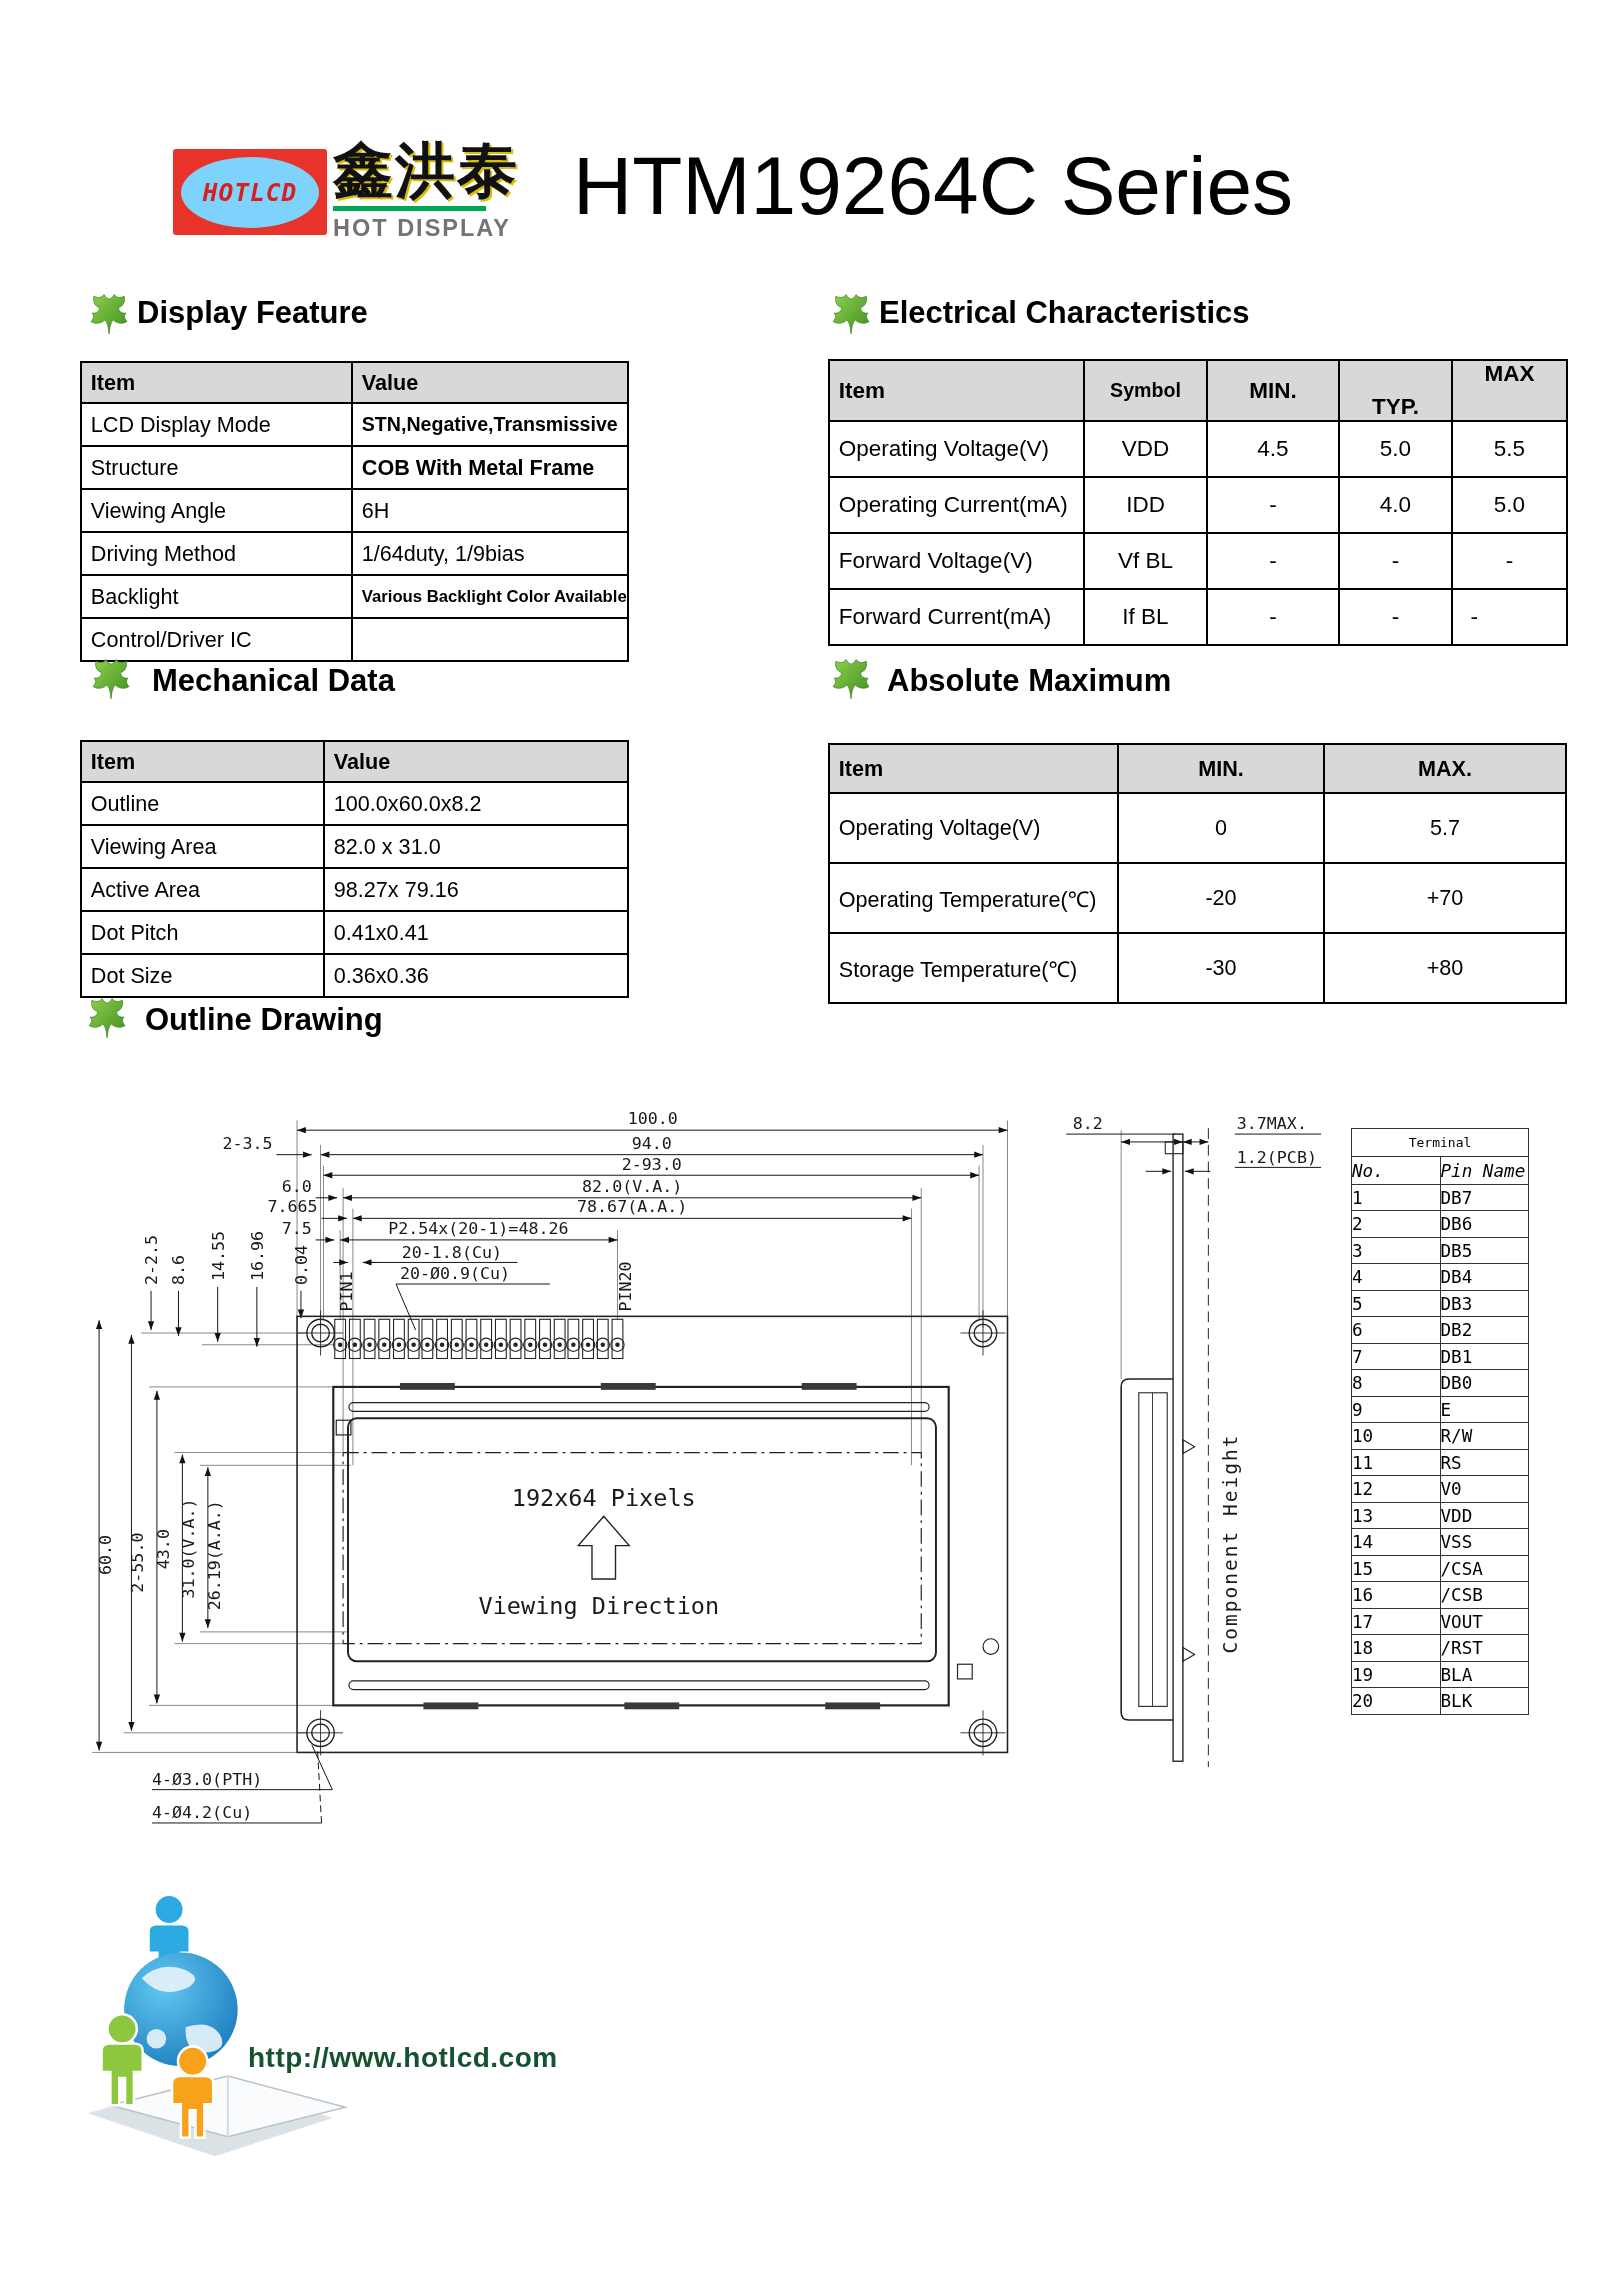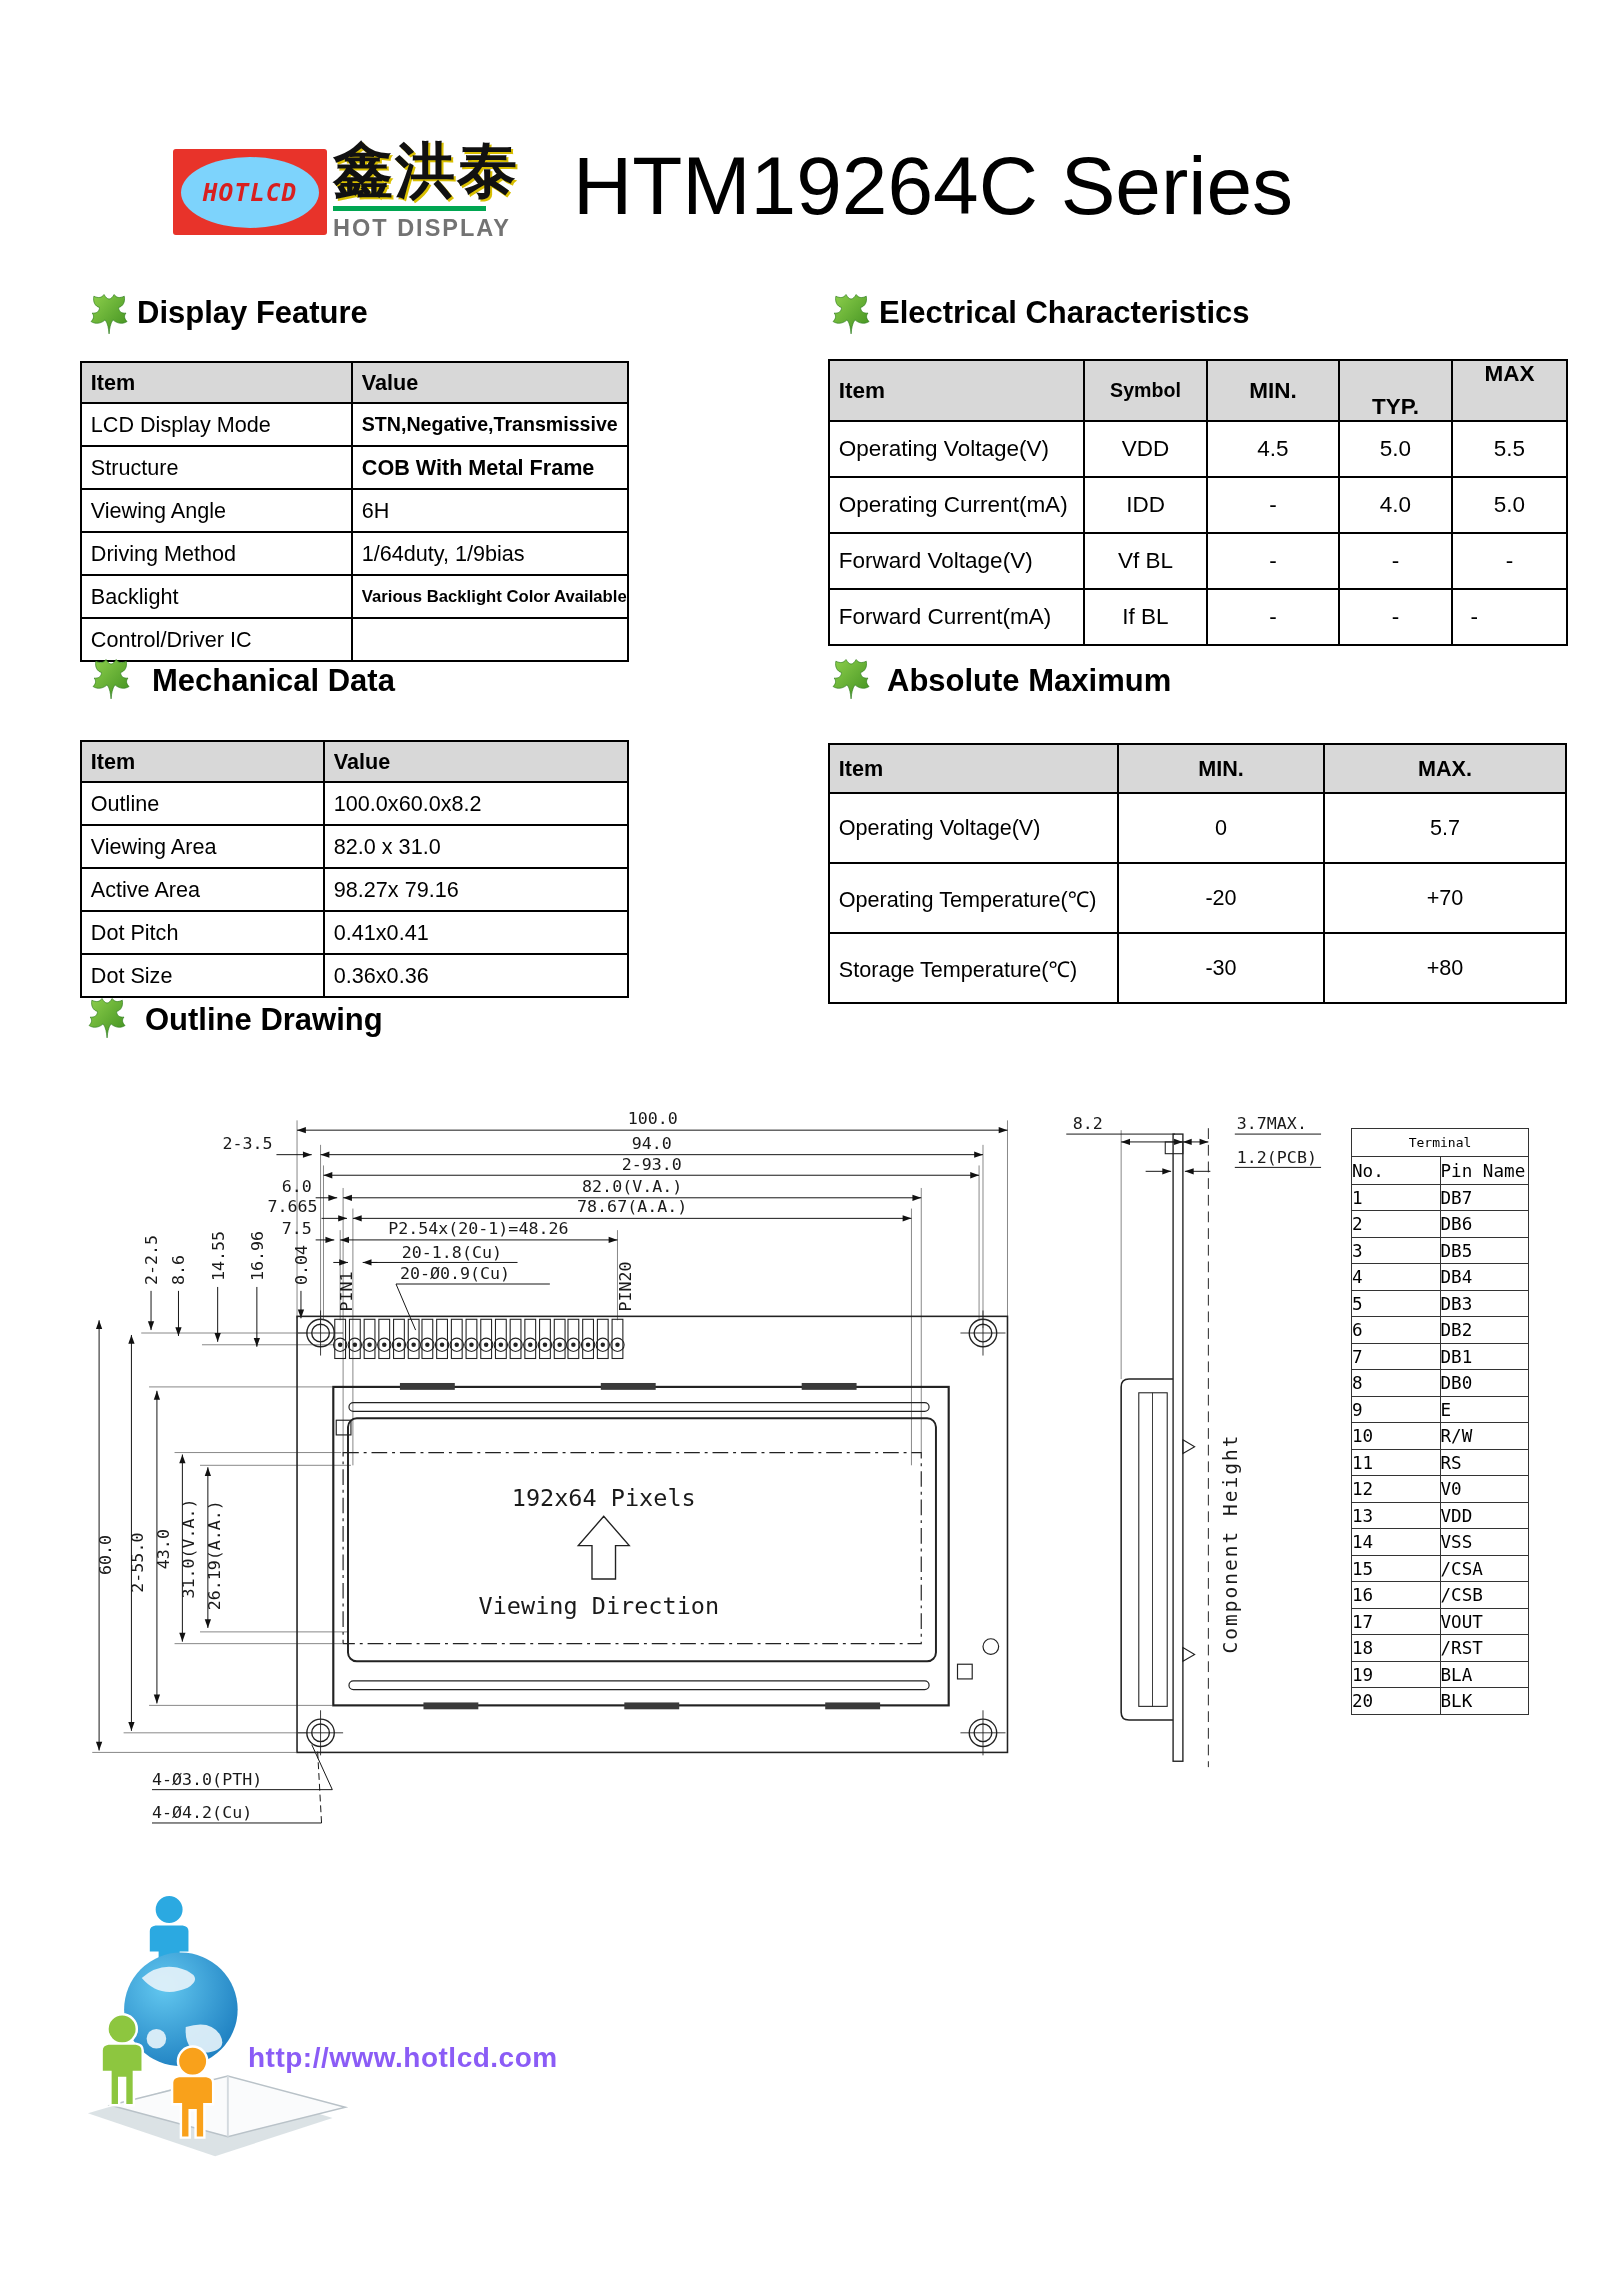--- a/index.html
+++ b/index.html
@@ -44,27 +44,27 @@
   .t-am td{height:66px;}
 
   
   .drawing{left:55px;top:1073px;width:1513px;height:814px;}
   .drawing svg{position:absolute;left:0;top:0;}
   .cadline{stroke:#222;fill:none;}
   .t-term{position:absolute;left:1296px;top:55px;width:178px;
           font-family:"DejaVu Sans Mono",monospace;font-size:17.6px;border-collapse:collapse;}
   .t-term td,.t-term th{border:1.5px solid #333;background:#fff;font-weight:400;padding:0;}
   .t-term .tt{height:27.4px;text-align:center;font-size:13px;}
-  .t-term .hh{height:26.5px;}
+  .t-term .hh{height:26.5px;font-style:italic;}
   .t-term td{height:25.5px;}
   .tno{width:39px;text-align:left;padding-left:3.9px;}
   .tnm{padding-left:7.8px;}
 
   
-  .footer-url{left:248px;top:2042px;font-size:28px;font-weight:800;letter-spacing:0.5px;color:#8b5cf6;}
+  .footer-url{left:248px;top:2042px;font-size:28px;font-weight:800;letter-spacing:0.5px;color:#14532d;}
 </style>
 </head>
 <body>
 
 <svg width="0" height="0" style="position:absolute">
   <defs>
     <linearGradient id="leafGrad" x1="0" y1="0" x2="1" y2="1">
       <stop offset="0" stop-color="#8ed04c"></stop>
         <stop offset="1" stop-color="#3f8f1f"></stop>
     </linearGradient>

